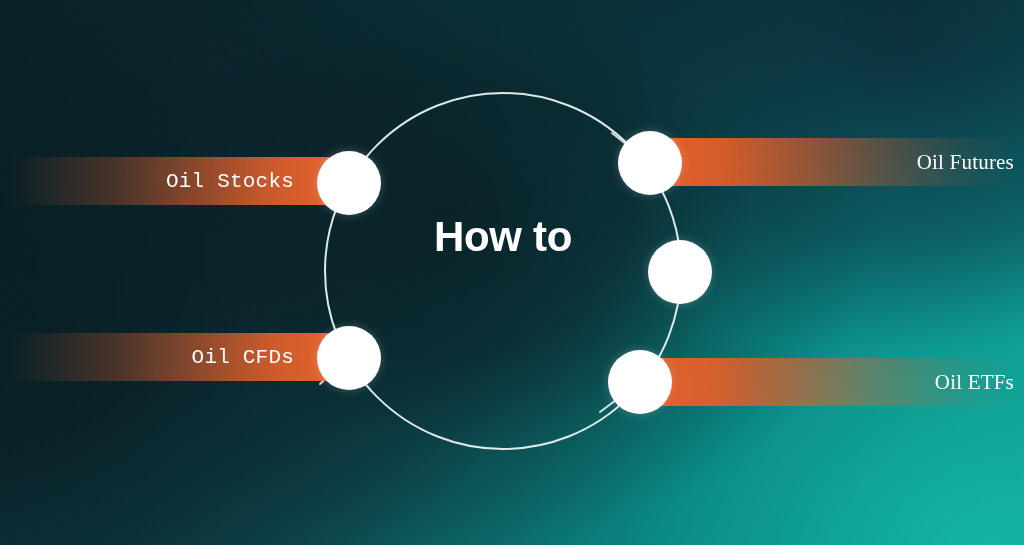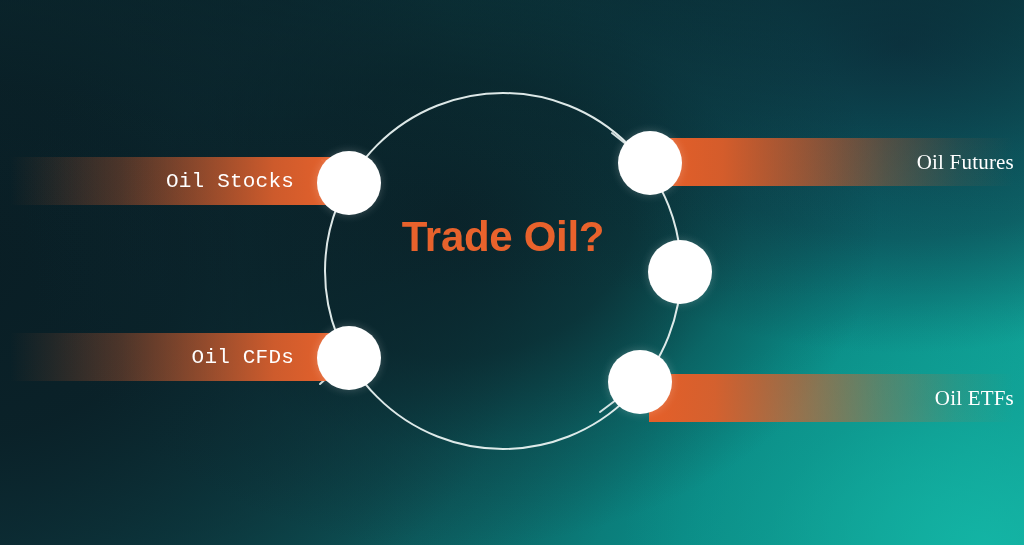--- a/index.html
+++ b/index.html
@@ -179,27 +179,27 @@
 
   <div class="bar bar-left" style="left:10px; top:333px; width:330px;">
     <span class="bar-label">Oil CFDs</span>
   </div>
 
   <div class="bar bar-right" style="left:659px; top:138px; width:355px;">
     <span class="bar-label">Oil Futures</span>
   </div>
 
 
-  <div class="bar bar-right" style="left:649px; top:358px; width:365px;margin-top:16px;">
+  <div class="bar bar-right" style="left:649px; top:358px; width:365px;">
     <span class="bar-label">Oil ETFs</span>
   </div>
 
   <div class="node" style="left:317px; top:151px;"></div>
   <div class="node" style="left:317px; top:326px;"></div>
   <div class="node" style="left:618px; top:131px;"></div>
   <div class="node" style="left:648px; top:240px;"></div>
   <div class="node" style="left:608px; top:350px;"></div>
 
   <div class="center-title">
-    <span class="title-line-2">Trade Oil?</span>
+    <span class="title-line-1">How to</span>
   </div>
 
 </div>
 
 </body></html>

